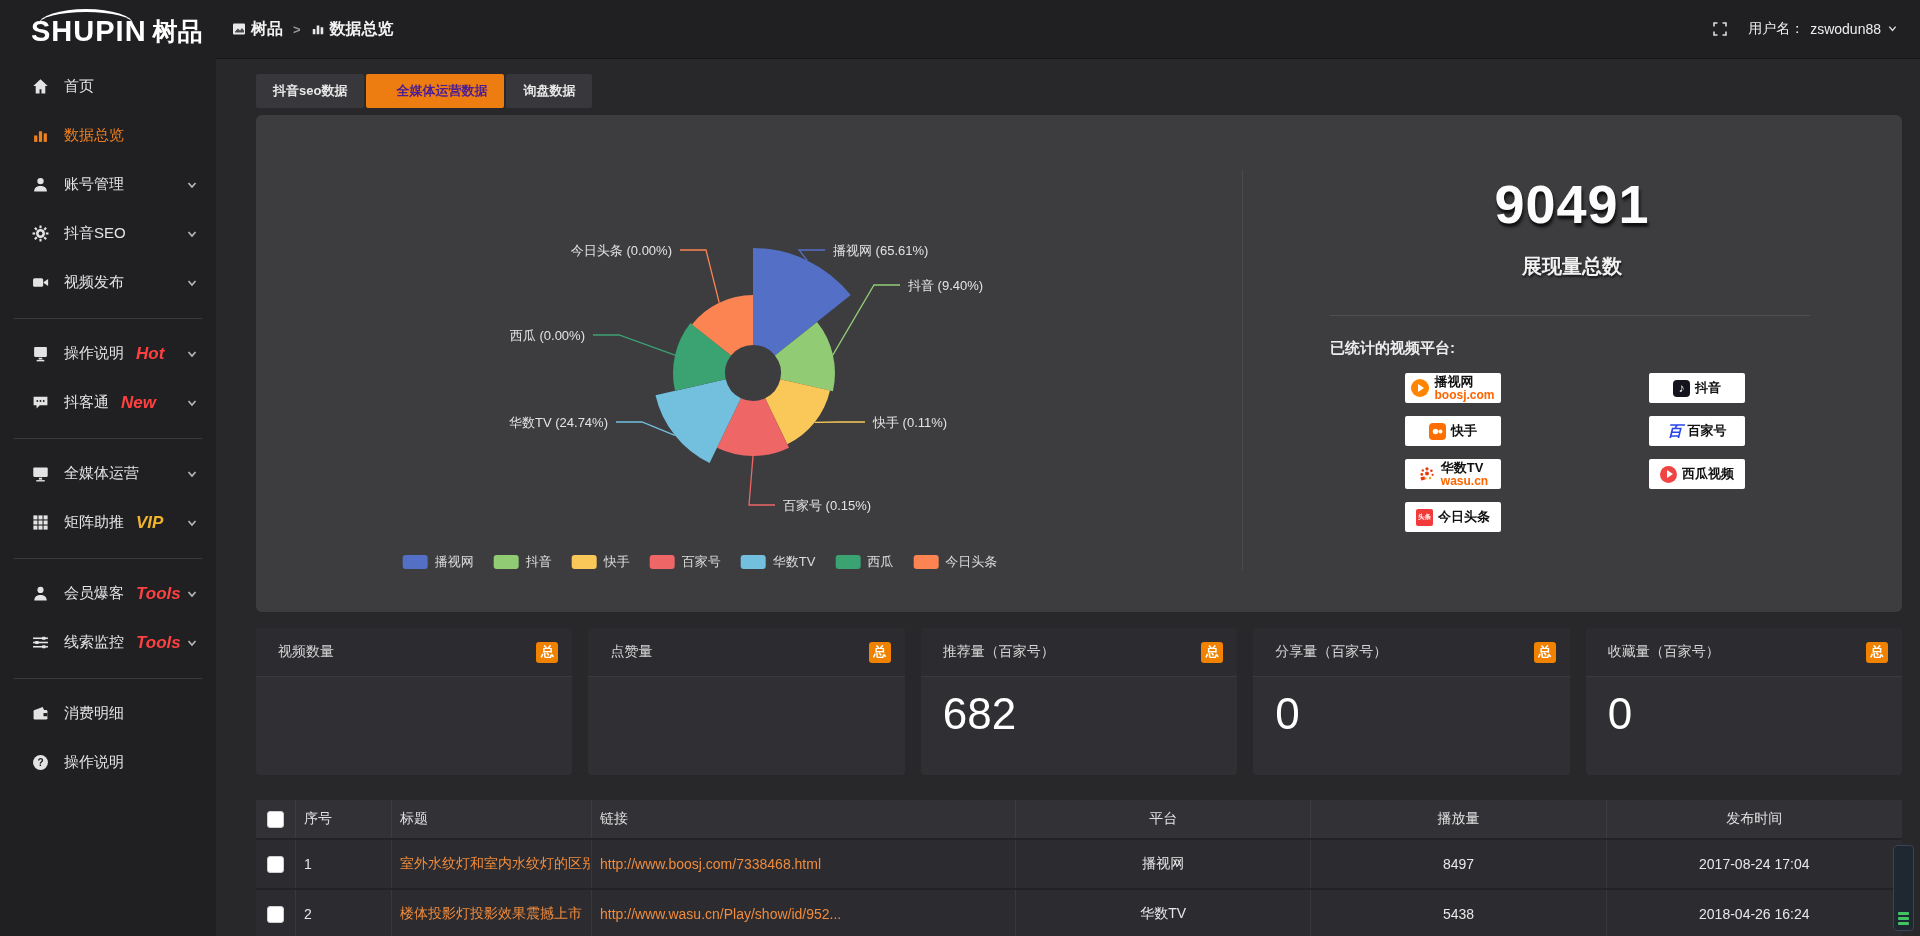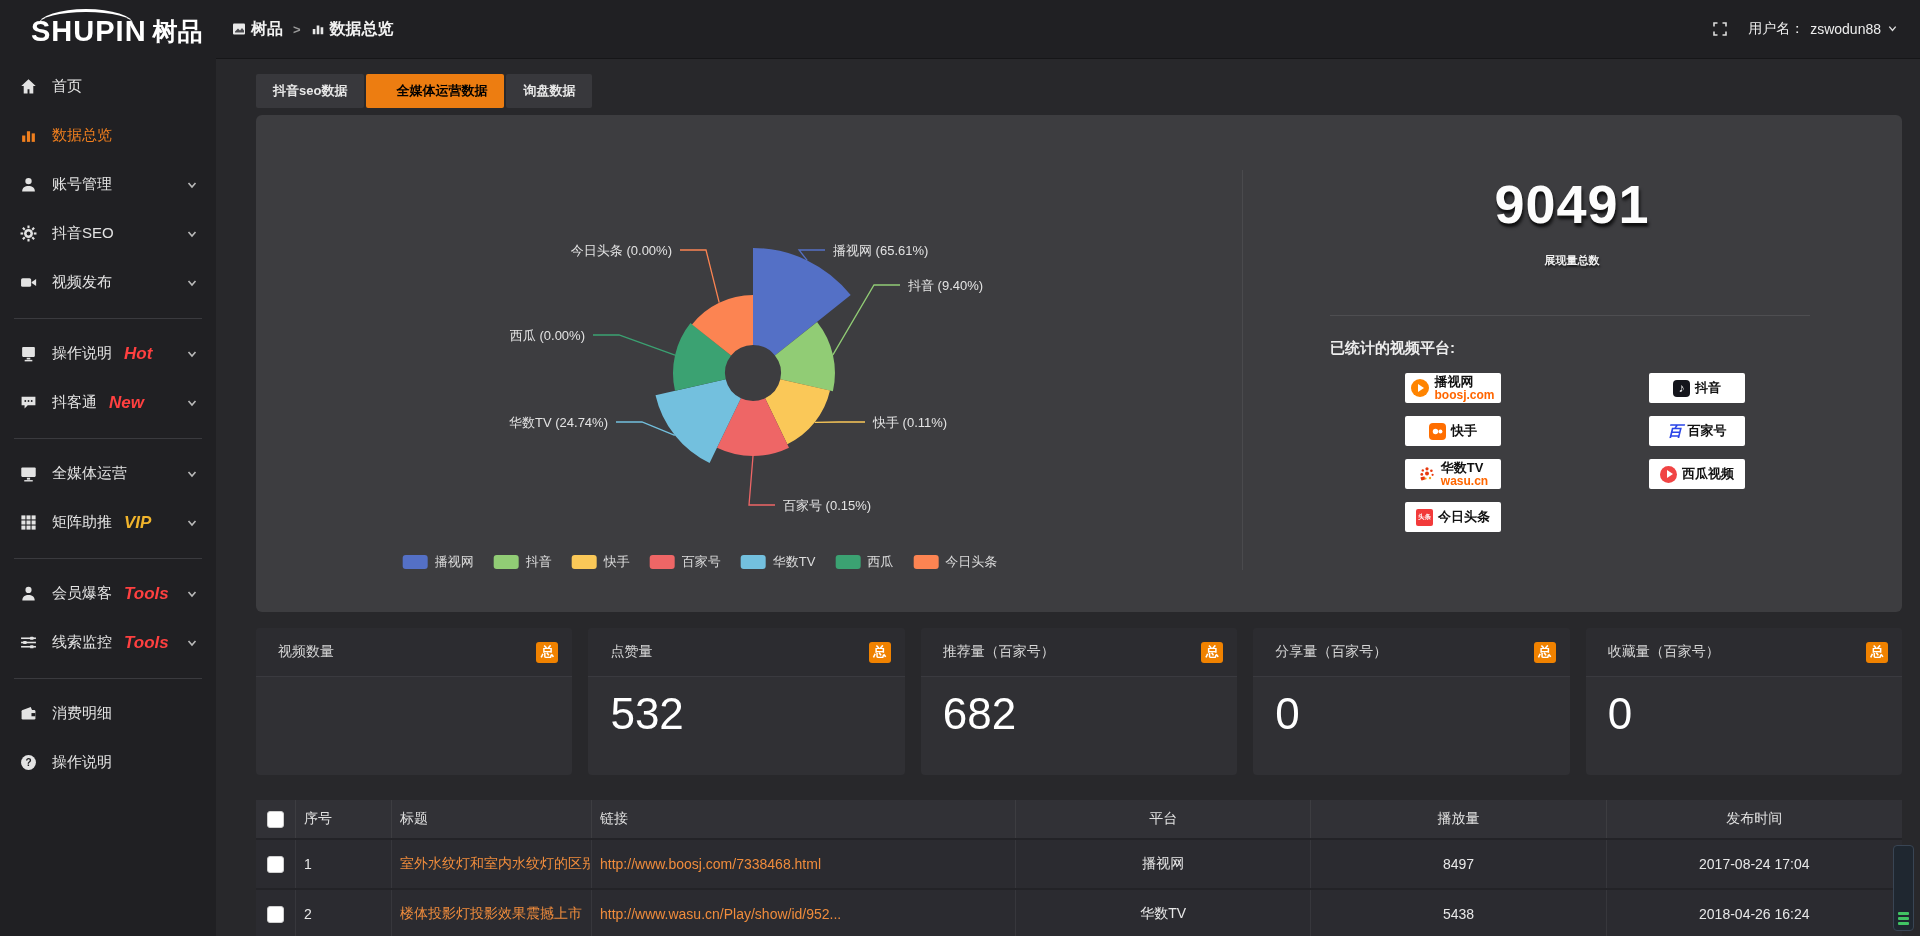--- a/index.html
+++ b/index.html
@@ -7,21 +7,21 @@
   .app{position:relative;width:1920px;height:936px;}
 
   
   .sidebar{position:absolute;left:0;top:0;width:216px;height:936px;background:#202023;z-index:5;}
   .logo{height:62px;display:flex;align-items:center;padding-left:31px;cursor:pointer;}
   .logo-en{font-size:29px;font-weight:bold;letter-spacing:1px;color:#fff;position:relative;line-height:1;}
   .logo-en:before{content:"";position:absolute;left:8px;right:14px;top:-8px;height:12px;
     border-top:3px solid #fff;border-radius:50% 50% 0 0 / 100% 100% 0 0;}
   .logo-cn{font-size:25px;font-weight:bold;color:#fff;margin-left:6px;}
   .menu{padding-top:0;}
-  .m-item{height:49px;display:flex;align-items:center;padding:0 18px 0 20px;font-size:15px;color:#e3e3e3;cursor:pointer;}
+  .m-item{height:49px;display:flex;align-items:center;padding:0 18px 0 32px;font-size:15px;color:#e3e3e3;cursor:pointer;}
   .m-item.active{color:#f07f1e;}
   .m-icon{width:17px;height:17px;margin-right:15px;display:inline-flex;}
   .m-icon svg{width:17px;height:17px;fill:currentColor;}
   .m-label{flex:0 0 auto;}
   .m-badge{margin-left:12px;font-size:17px;font-weight:bold;font-style:italic;}
   .m-chevron{margin-left:auto;color:#b9b9b9;display:inline-flex;}
   .m-chevron svg{width:12px;height:12px;}
   .m-divider{height:22px;position:relative;}
   .m-divider:after{content:"";position:absolute;left:14px;right:14px;top:11px;height:1px;background:#3a3a3e;}
 
@@ -35,35 +35,35 @@
   .topbar-right{margin-left:auto;margin-right:22px;display:flex;align-items:center;gap:20px;}
   .fs-btn{display:inline-flex;cursor:pointer;}
   .user-area{display:flex;align-items:center;gap:6px;font-size:14px;color:#eee;cursor:pointer;}
   .user-area svg{width:11px;height:11px;}
 
   
   .content{position:absolute;left:216px;top:58px;right:0;bottom:0;background:#28282b;}
   .tabs{position:absolute;left:40px;top:16px;display:flex;gap:2px;}
   .tab{border:none;border-radius:2px;background:#38383c;color:#e8e8e8;font-size:13px;font-weight:bold;
     padding:8px 17px;cursor:pointer;font-family:inherit;}
-  .tab.active{background:#ed7d11;color:#000000;padding-left:30px;}
+  .tab.active{background:#ed7d11;color:#4c1d95;padding-left:30px;}
 
   
   .panel{position:absolute;left:40px;right:18px;top:57px;height:497px;background:#3d3d40;
     border-radius:6px;overflow:hidden;}
   #pie-svg{position:absolute;left:0;top:0;}
   .legend{position:absolute;left:444px;top:438px;transform:translateX(-50%);display:flex;gap:20px;white-space:nowrap;}
   .lg-item{display:flex;align-items:center;gap:7px;cursor:pointer;}
   .lg-swatch{width:25px;height:14px;border-radius:3px;}
   .lg-label{font-size:13px;color:#ddd;}
   .v-divider{position:absolute;left:986px;top:55px;width:1px;height:400px;background:rgba(255,255,255,.07);}
   .summary{position:absolute;left:986px;right:0;top:62px;text-align:center;}
   .total{font-size:54px;font-weight:bold;color:#fdfdfd;line-height:1;
     text-shadow:0 3px 2px rgba(0,0,0,.45),2px 4px 3px rgba(0,0,0,.5);letter-spacing:1px;}
-  .total-label{margin-top:22px;font-size:11px;font-weight:bold;color:#f2f2f2;
+  .total-label{margin-top:22px;font-size:20px;font-weight:bold;color:#f2f2f2;
     text-shadow:1px 2px 2px rgba(0,0,0,.6);}
   .h-divider{position:absolute;left:1074px;top:200px;width:480px;height:1px;background:rgba(255,255,255,.09);}
   .platforms-title{position:absolute;left:1074px;top:224px;font-size:15px;font-weight:bold;color:#ededed;}
   .badge-grid{position:absolute;left:1149px;top:258px;display:flex;gap:148px;}
   .badge-col{display:flex;flex-direction:column;gap:13px;}
   .p-badge{width:96px;height:30px;background:#fff;border-radius:2px;display:flex;align-items:center;
     justify-content:center;gap:5px;padding:0 4px;box-sizing:border-box;}
   .p-name{font-size:13px;font-weight:bold;color:#111;line-height:1.05;}
   .p-col{display:flex;flex-direction:column;align-items:flex-start;}
   .p-sub{font-size:12px;font-weight:bold;color:#f60;line-height:1;}
@@ -505,23 +505,20 @@
           <div class="card-head">
             <span class="card-title">视频数量</span>
             <span class="card-badge">总</span>
           </div>
         </div>
         <div class="card">
           <div class="card-head">
             <span class="card-title">点赞量</span>
             <span class="card-badge">总</span>
           </div>
-          <div class="card-body">
-            <div class="card-value">532</div>
-          </div>
         </div>
         <div class="card">
           <div class="card-head">
             <span class="card-title">推荐量（百家号）</span>
             <span class="card-badge">总</span>
           </div>
           <div class="card-body">
             <div class="card-value">682</div>
           </div>
         </div>

